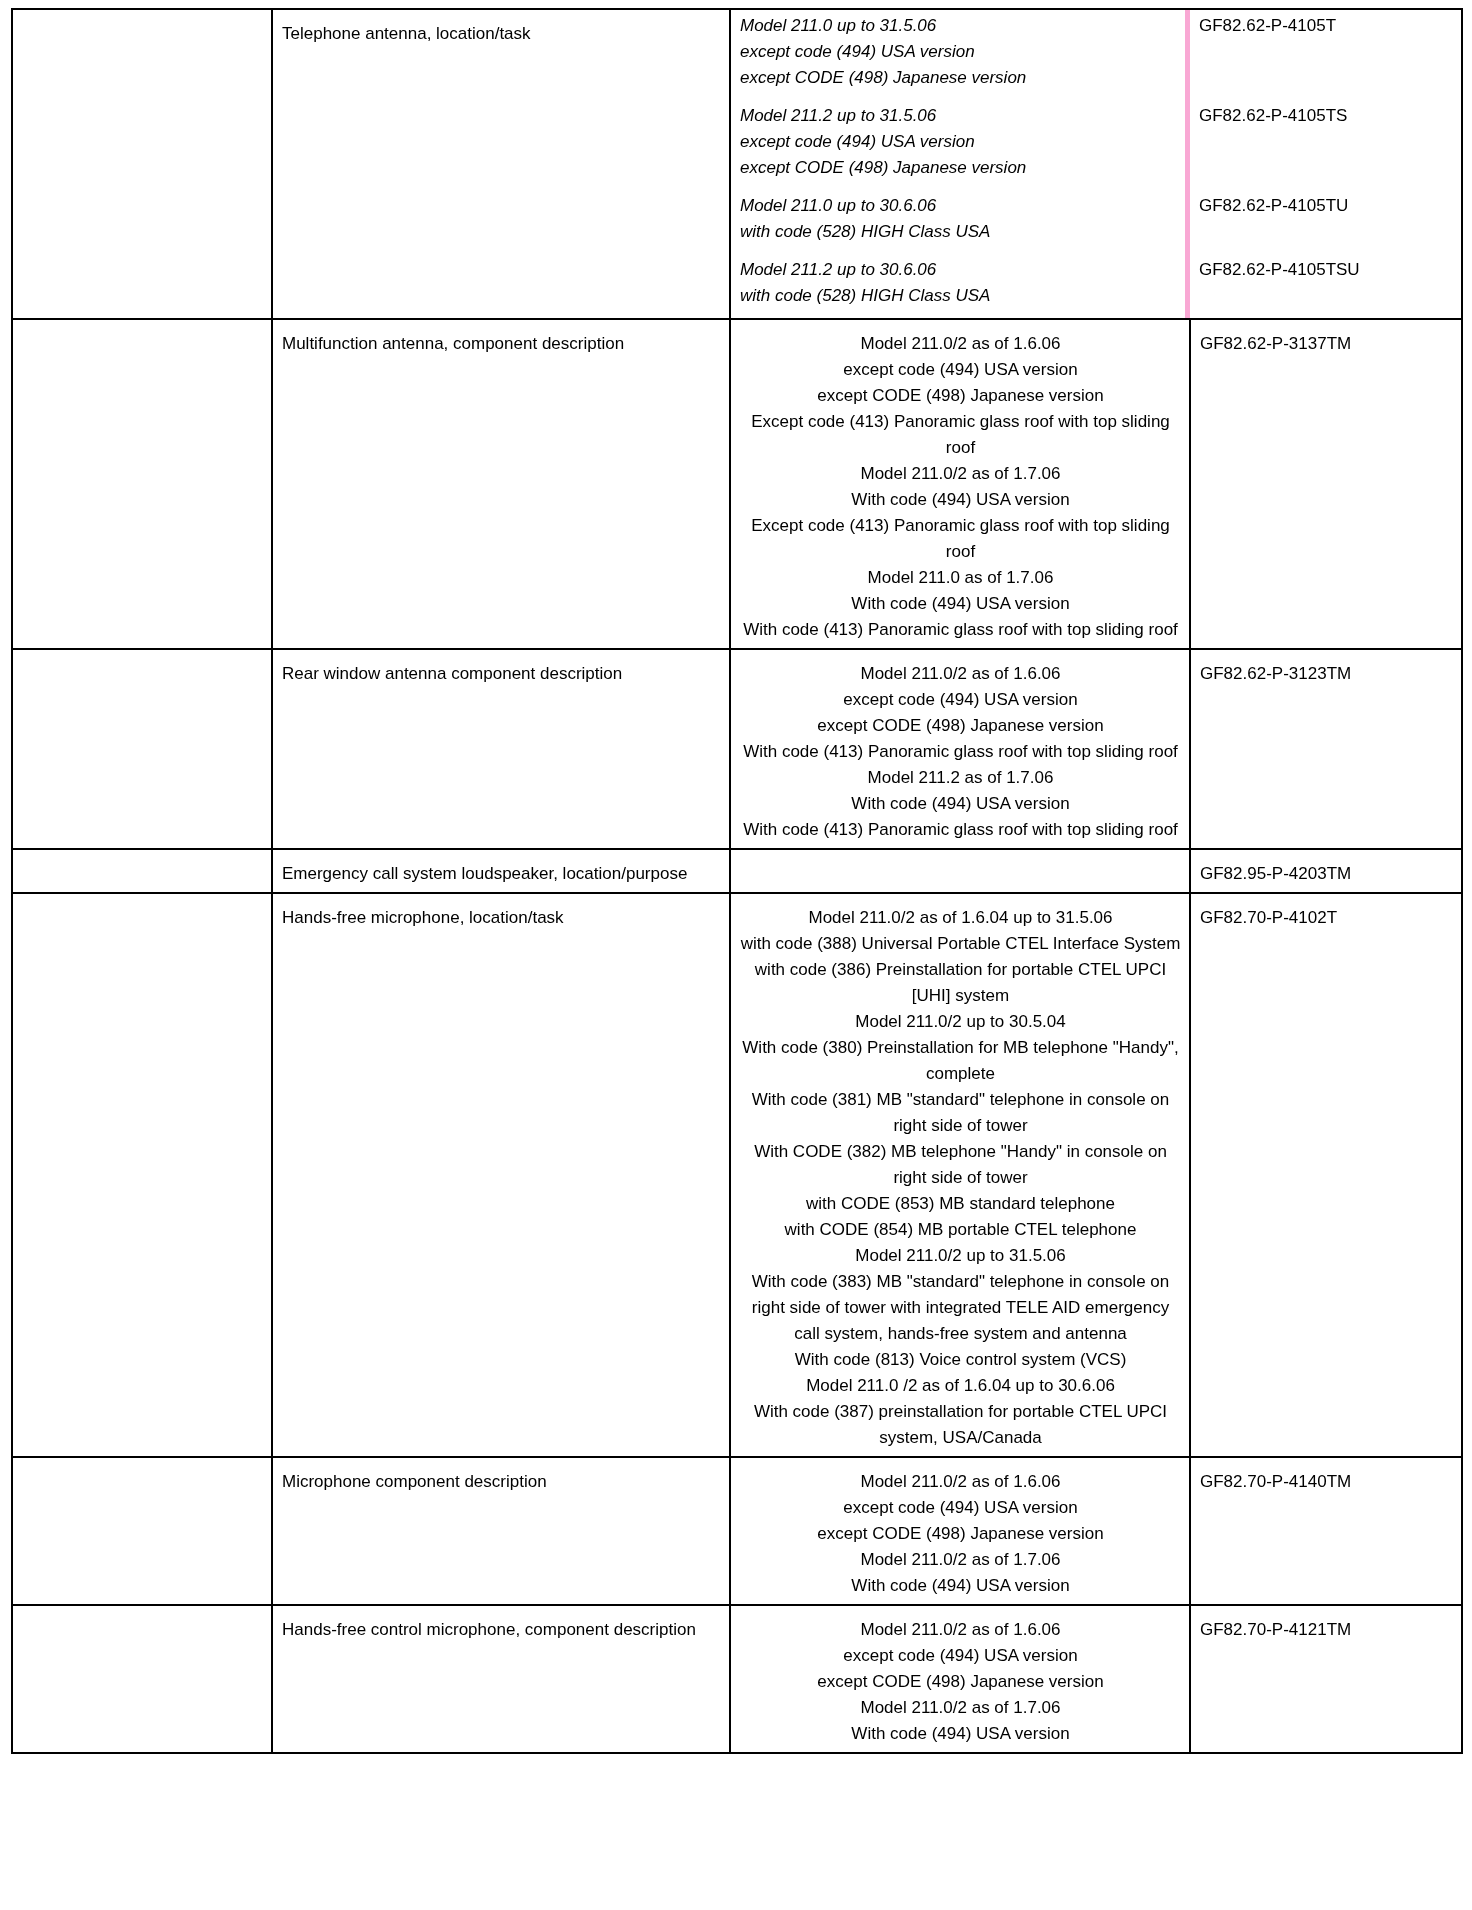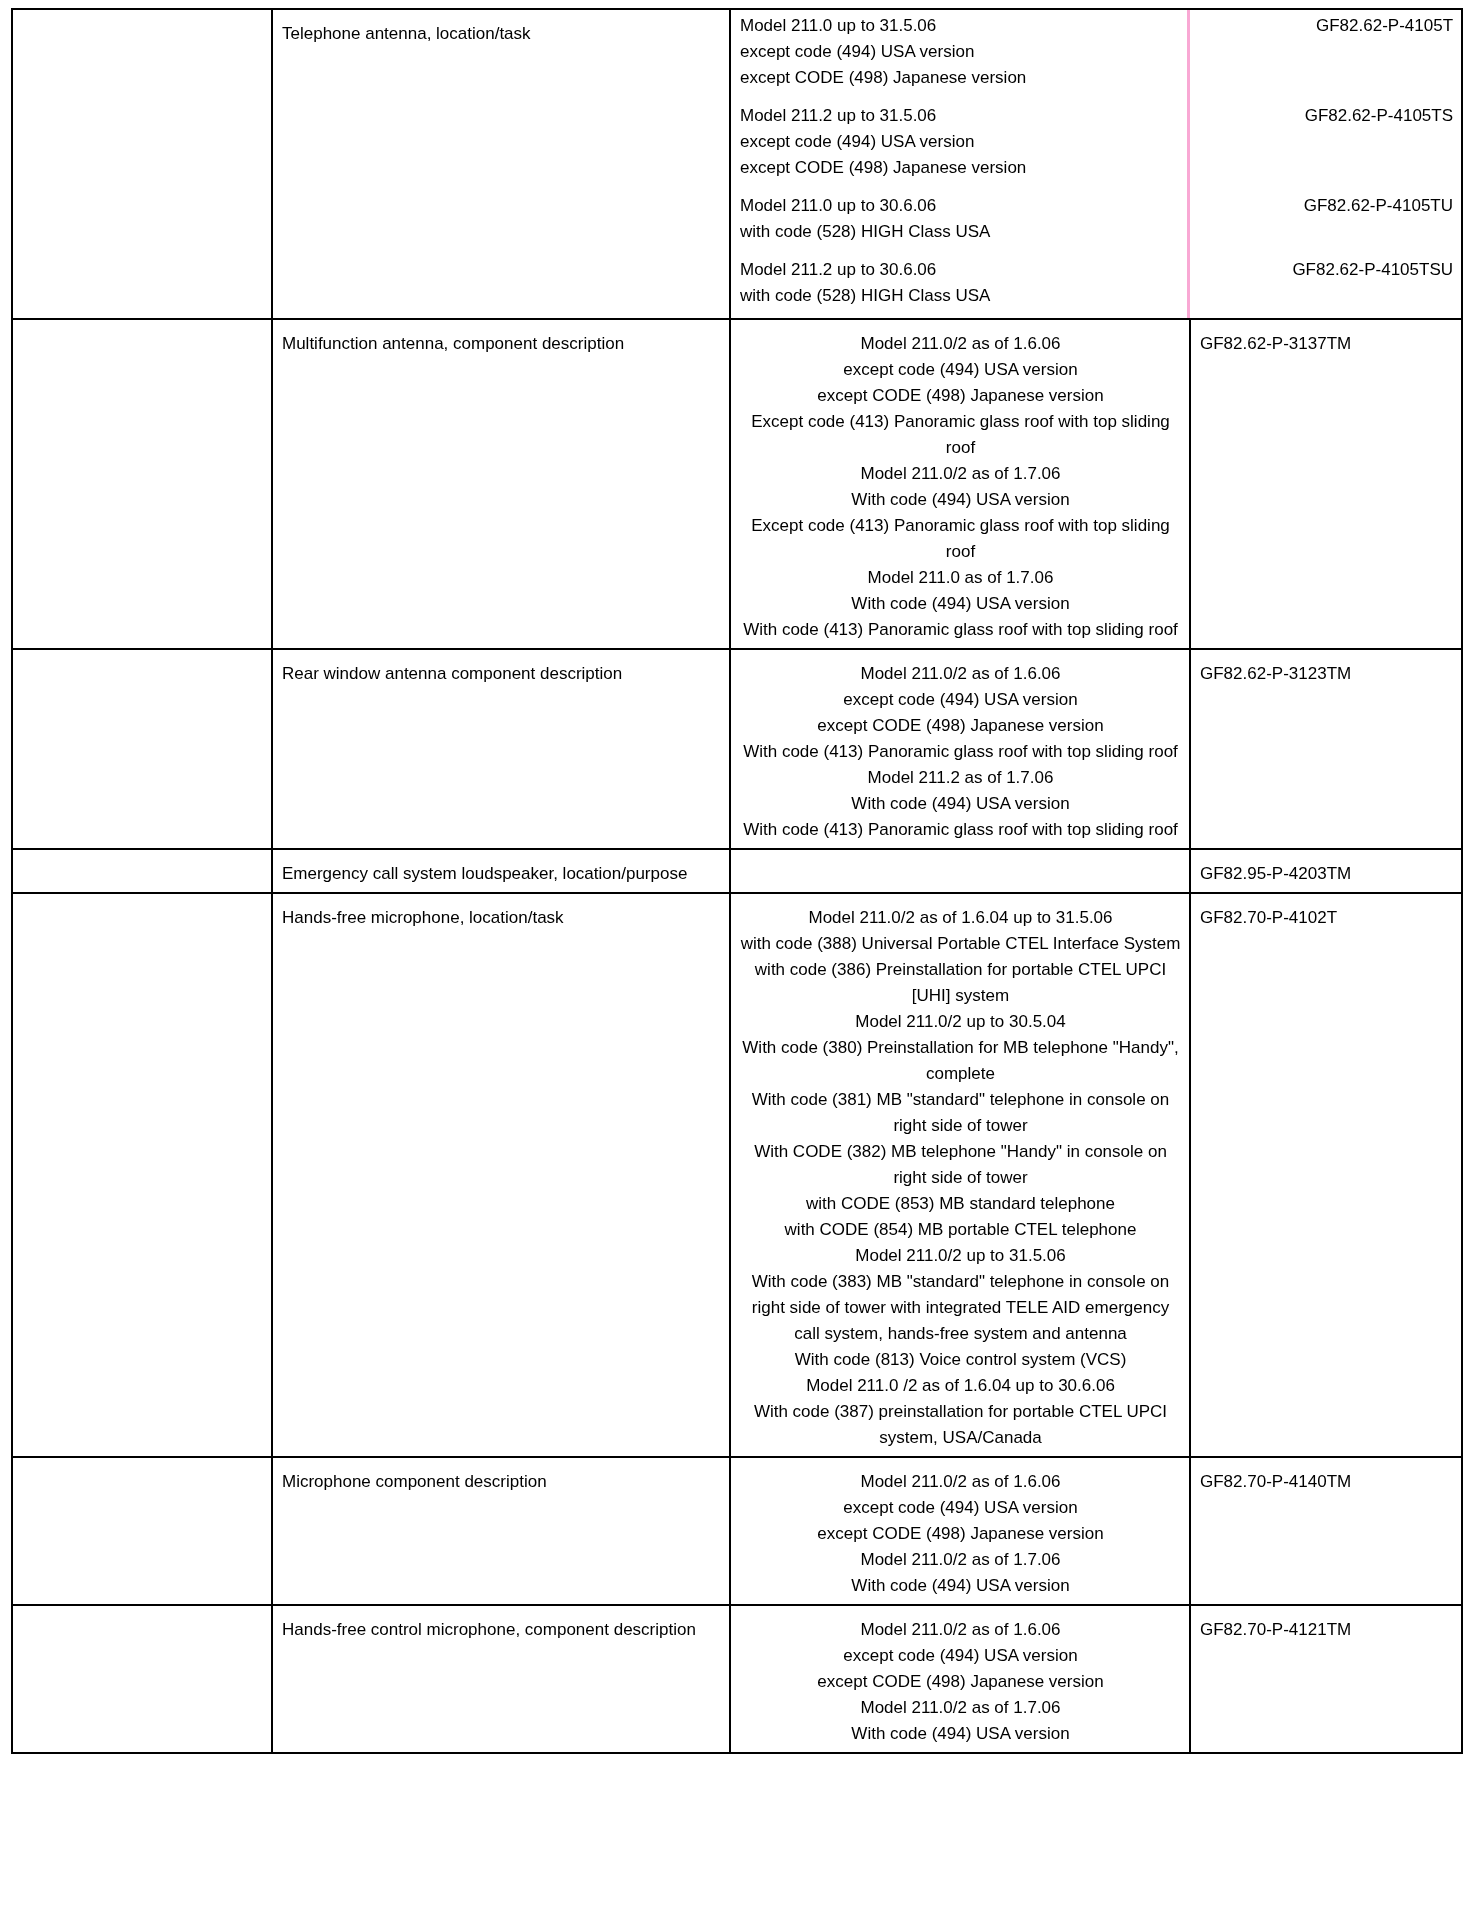--- a/index.html
+++ b/index.html
@@ -29,28 +29,28 @@
     padding: 11px 8px 5px 9px;
     overflow: hidden;
   }
   td.c34 { padding: 0; }
   .pre { white-space: pre-line; text-align: center; }
   
   .entry { display: flex; align-items: stretch; }
   .entry .det {
     width: 459px;
     flex: 0 0 459px;
-    border-right: 3px solid #f9a8d4;
+    border-right: 5px solid #f9a8d4;
     padding: 3px 8px 9px 9px;
     white-space: pre-line;
+    font-style: italic;
   }
   .entry .doc {
     flex: 1 1 auto;
     padding: 3px 8px 9px 9px;
-    text-align: right;
   }
 </style>
 </head>
 <body>
 
 <div class="page">
   <table class="doc-table">
     <colgroup>
       <col style="width:260px">
       <col style="width:458px">

